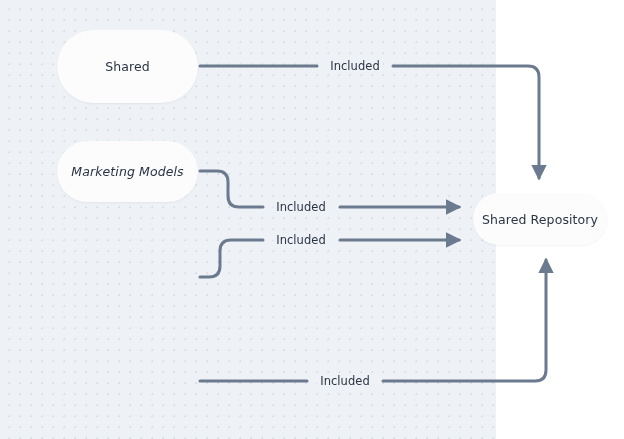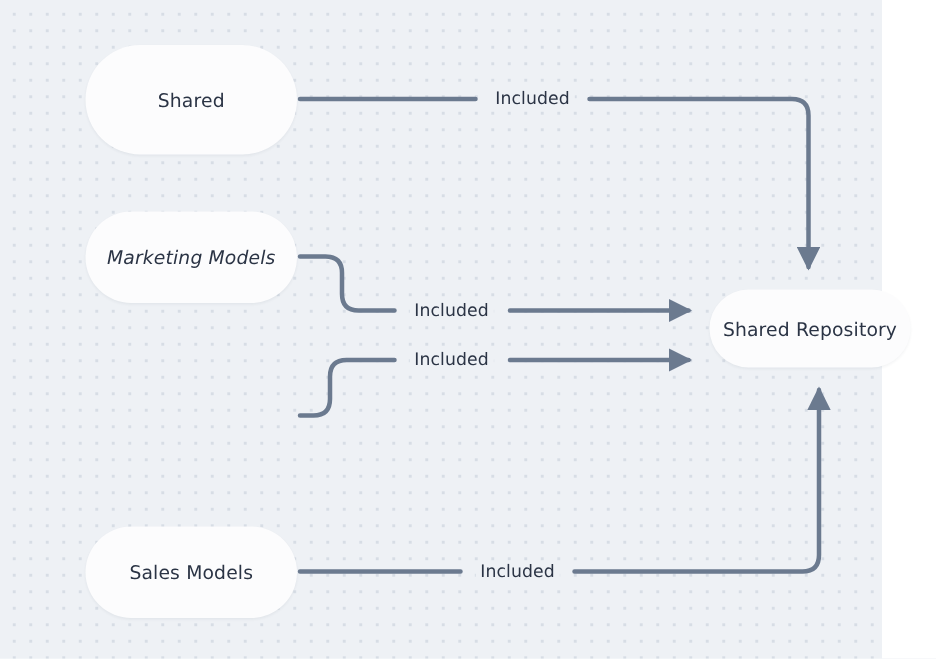--- a/index.html
+++ b/index.html
@@ -7,21 +7,21 @@
     padding: 0;
   }
   body {
     width: 624px;
     height: 439px;
     overflow: hidden;
     font-family: "DejaVu Sans", sans-serif;
   }
   #canvas {
     position: relative;
-    width: 588px;
+    width: 496px;
     height: 439px;
     background-color: #eef1f5;
     background-image: radial-gradient(#d7dde5 1px, transparent 1px);
     background-size: 11px 11px;
     background-position: 4px 4px;
   }
   #edges {
     position: absolute;
     left: 0;
     top: 0;
@@ -79,23 +79,20 @@
     <div>
       <div>Shared</div>
     </div>
   </div>
 
   <div class="node" style="left:57px; top:141px; width:141px; height:61px;font-style:italic;">
     <span>Marketing Models</span>
   </div>
 
 
-  <div class="node" style="left:57px; top:351px; width:141px; height:61px;">
-    <span>Sales Models</span>
-  </div>
 
   <div class="node" style="left:473px; top:193px; width:134px; height:52px;align-items:center;">
     <span>Shared Repository</span>
   </div>
 
   <div class="edge-label" style="left:355px; top:66px;">Included</div>
 
   <div class="edge-label" style="left:301px; top:207px;">Included</div>
 
   <div class="edge-label" style="left:301px; top:240px;">Included</div>

